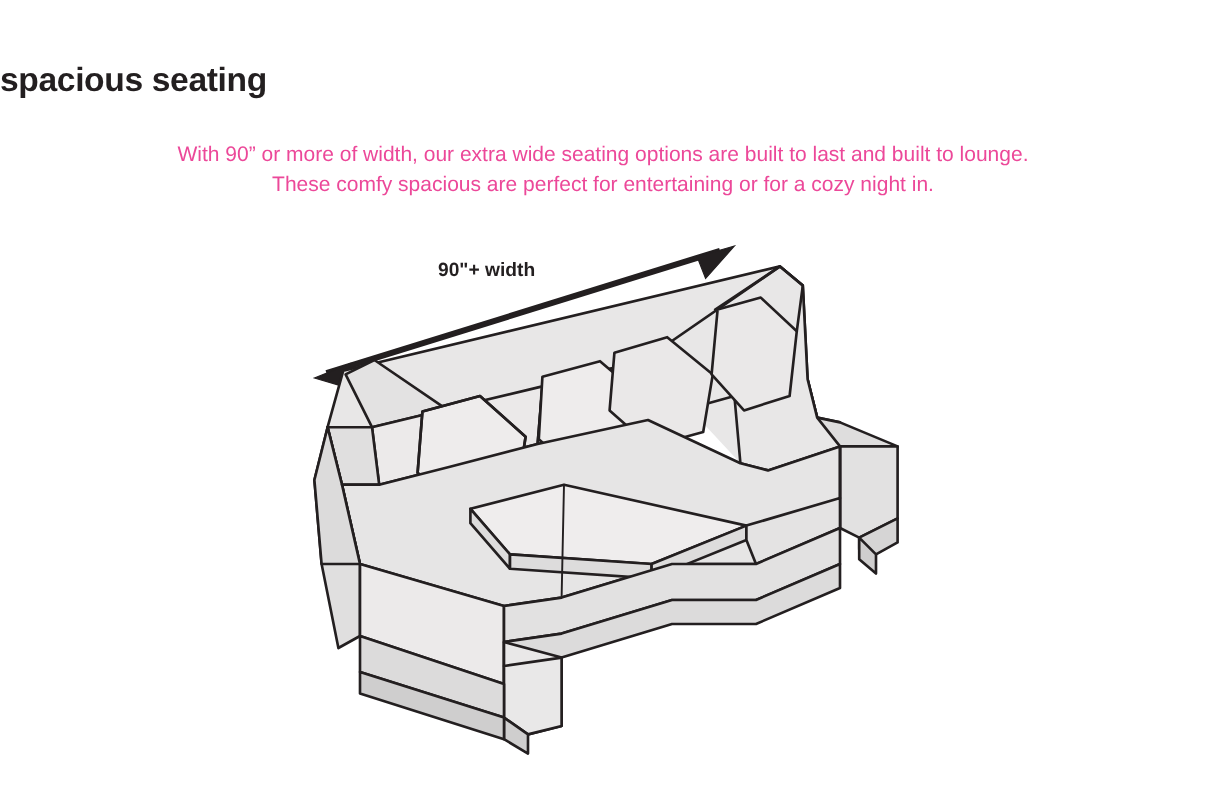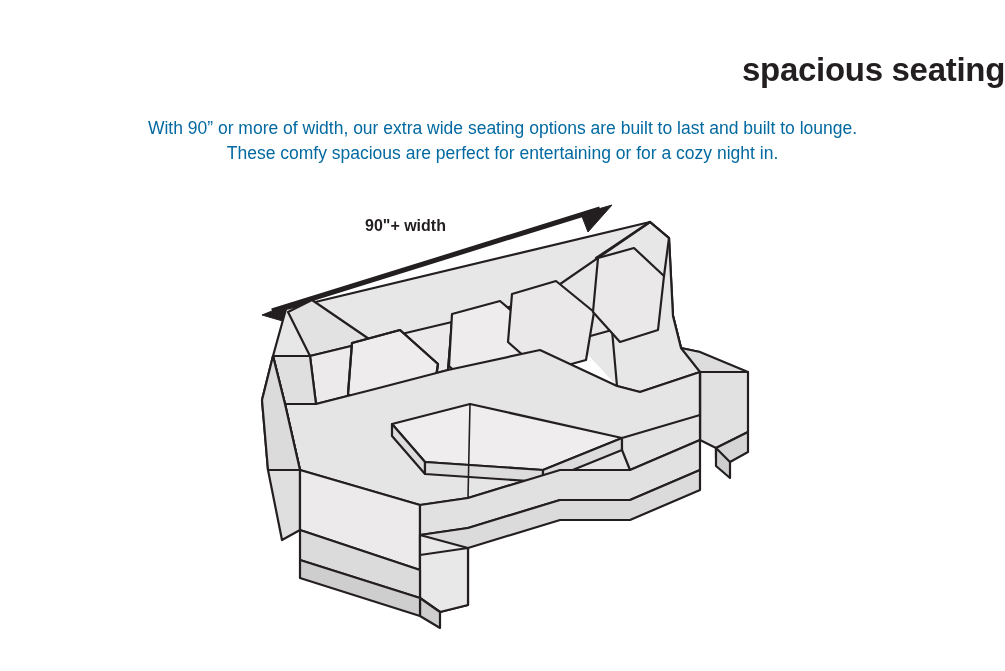--- a/index.html
+++ b/index.html
@@ -18,36 +18,36 @@
     position: relative;
     width: 1005px;
     height: 671px;
     background: #ffffff;
   }
   .headline {
     position: absolute;
     top: 52px;
     left: 0;
     width: 1005px;
-    text-align: right;
-    font-size: 33px;
+    text-align: left;
+    font-size: 28px;
     font-weight: bold;
     letter-spacing: -0.3px;
     color: #231f20;
     line-height: 1.1;
   }
   .subhead {
     position: absolute;
     top: 116px;
     left: 0;
     width: 1005px;
     text-align: center;
     font-size: 17.5px;
     font-weight: normal;
-    color: #0369a1;
+    color: #ec4899;
     line-height: 1.42;
   }
   .subhead .line {
     display: block;
   }
   .dim-label {
     position: absolute;
     top: 217px;
     left: 365px;
     font-size: 16px;

